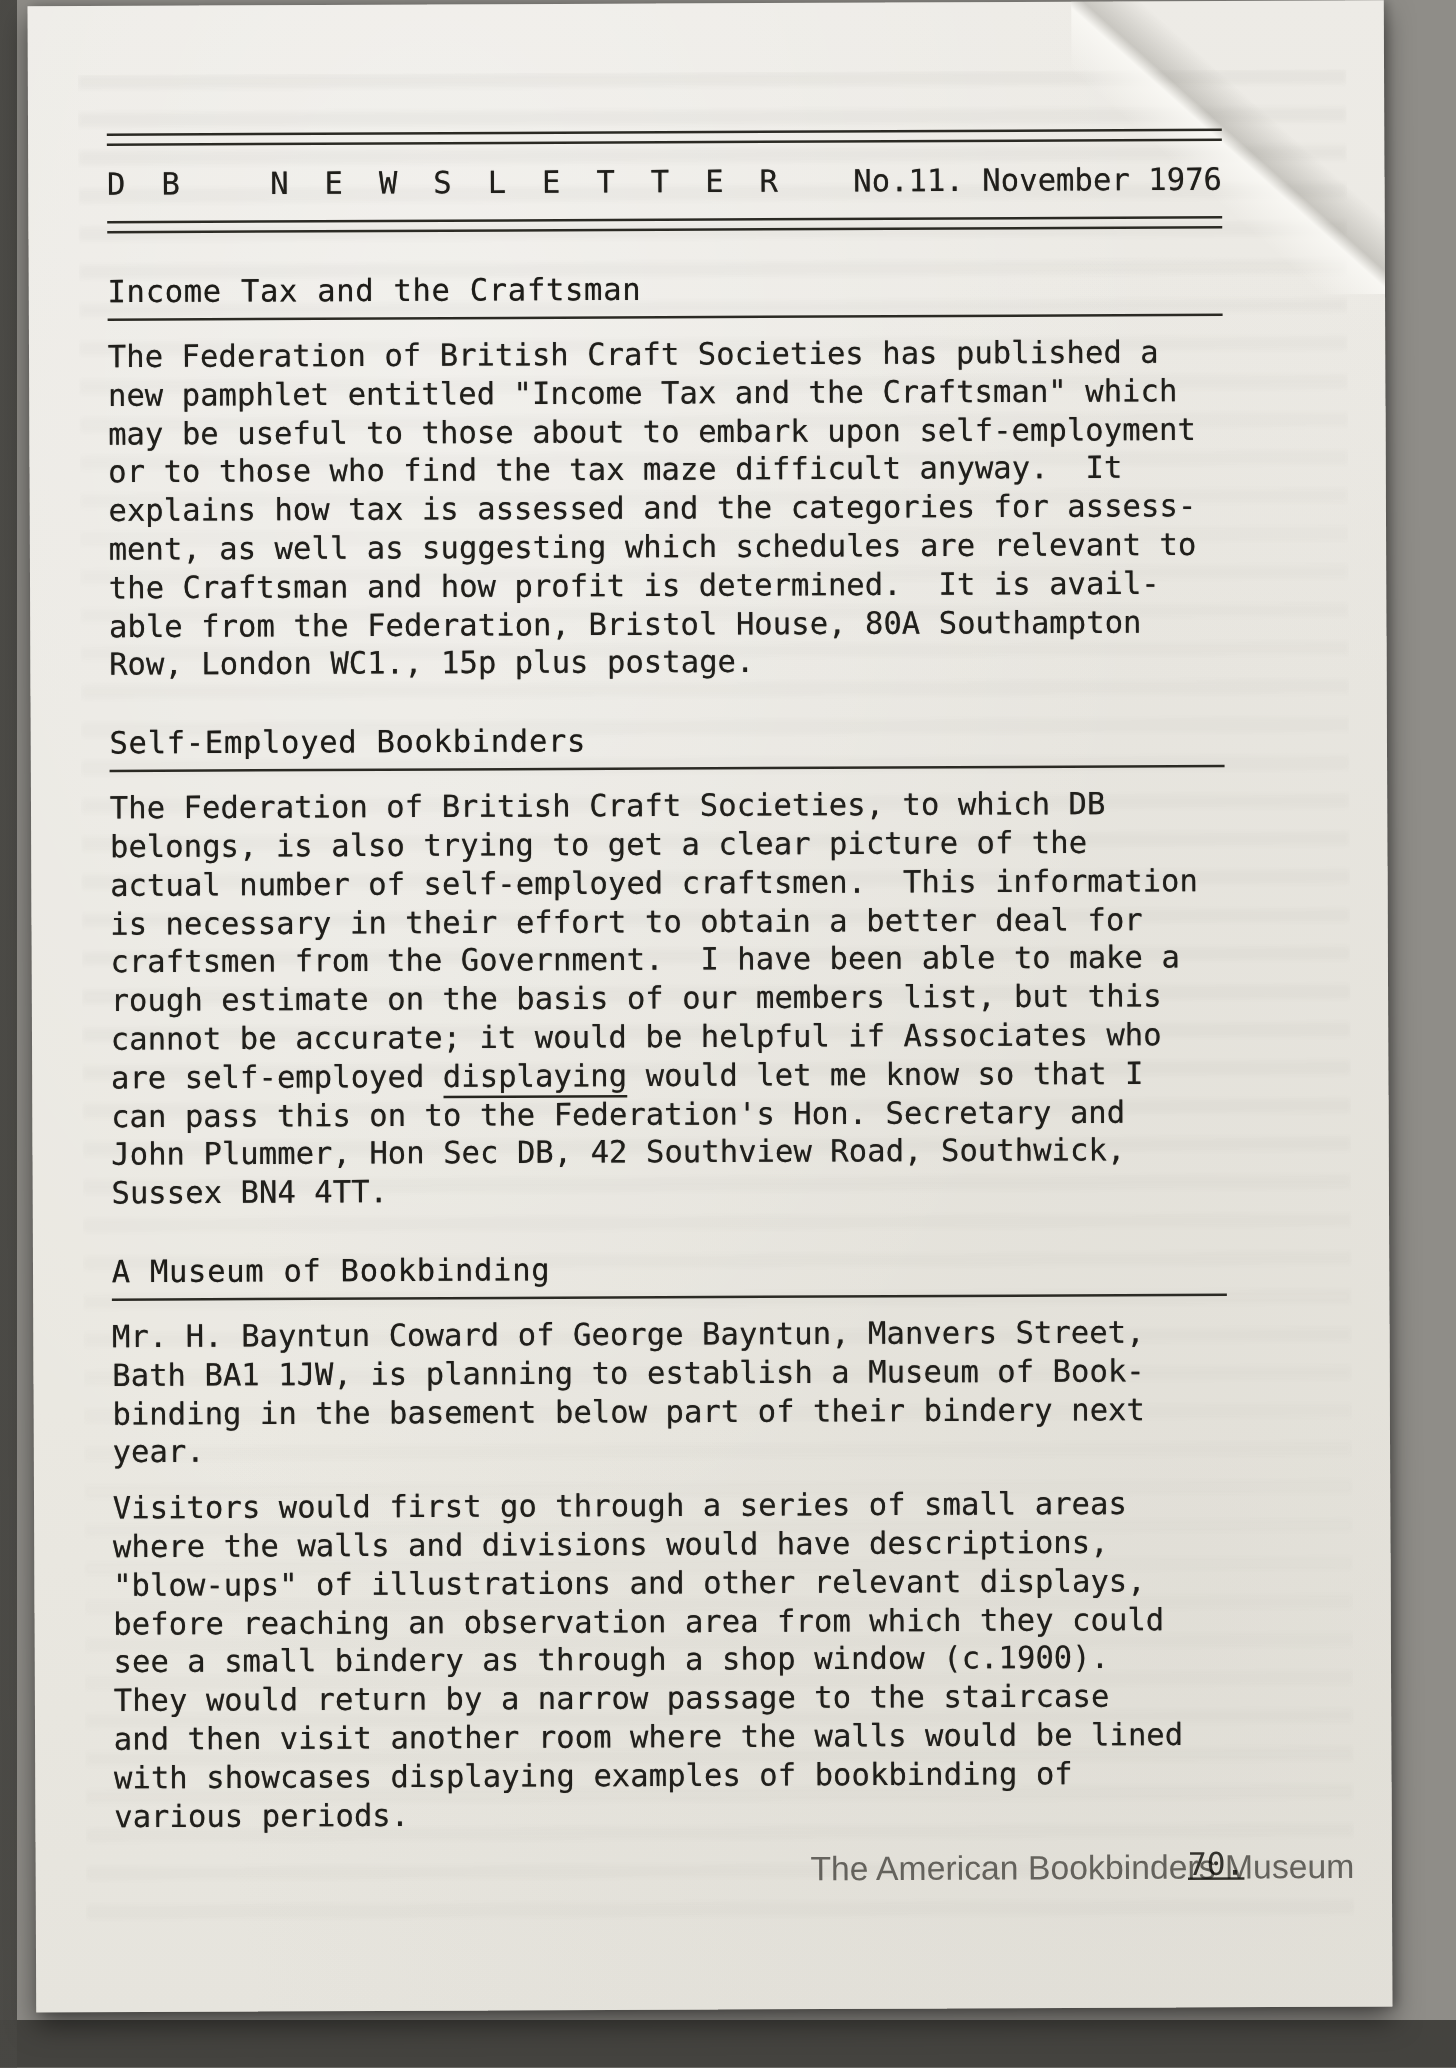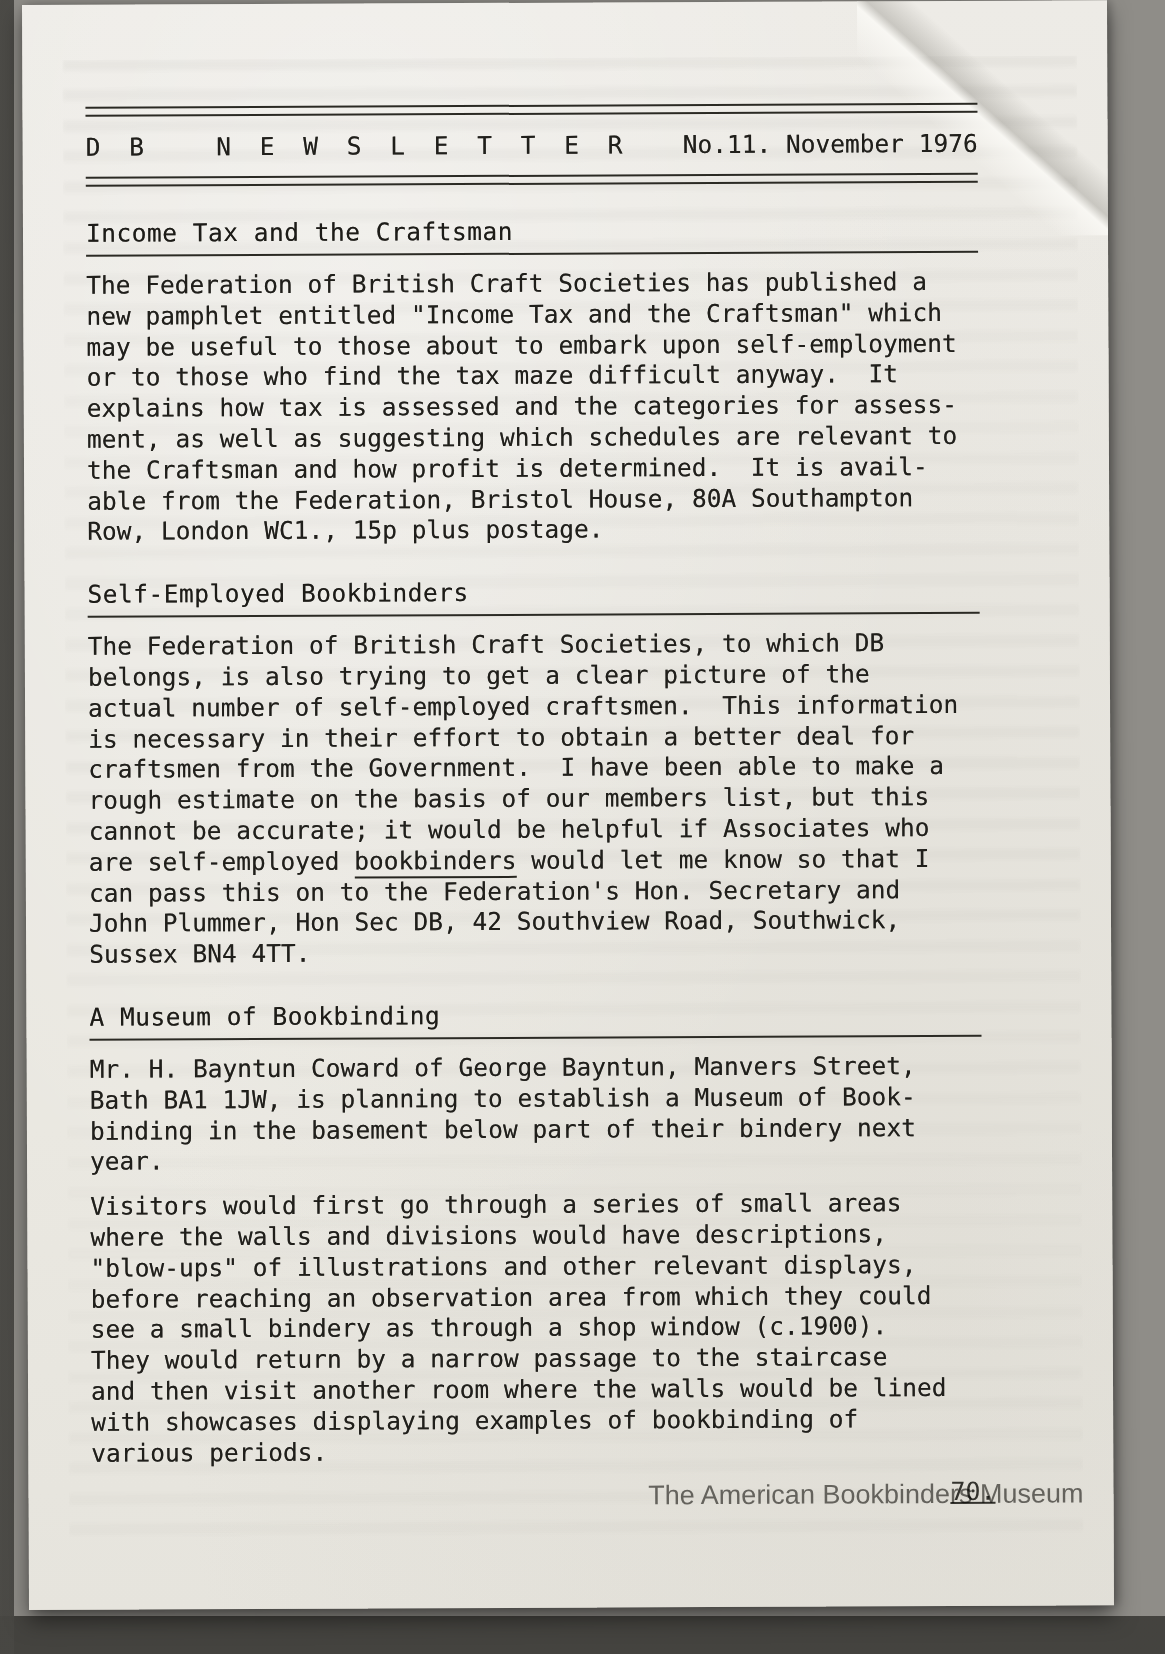--- a/index.html
+++ b/index.html
@@ -158,21 +158,21 @@
     <div class="section">
       <h2>Self-Employed Bookbinders</h2>
       <hr class="section-rule">
       <p class="body"><span>The Federation of British Craft Societies, to which DB
 belongs, is also trying to get a clear picture of the
 actual number of self-employed craftsmen.  This information
 is necessary in their effort to obtain a better deal for
 craftsmen from the Government.  I have been able to make a
 rough estimate on the basis of our members list, but this
 cannot be accurate; it would be helpful if Associates who
-are self-employed </span><span class="u">bookbinders</span><span> would let me know so that I
+are self-employed </span><span class="u">displaying</span><span> would let me know so that I
 can pass this on to the Federation's Hon. Secretary and
 John Plummer, Hon Sec DB, 42 Southview Road, Southwick,
 Sussex BN4 4TT.</span></p>
     </div>
 
     <div class="section">
       <h2>A Museum of Bookbinding</h2>
       <hr class="section-rule">
       <p class="body">Mr. H. Bayntun Coward of George Bayntun, Manvers Street,
 Bath BA1 1JW, is planning to establish a Museum of Book-

